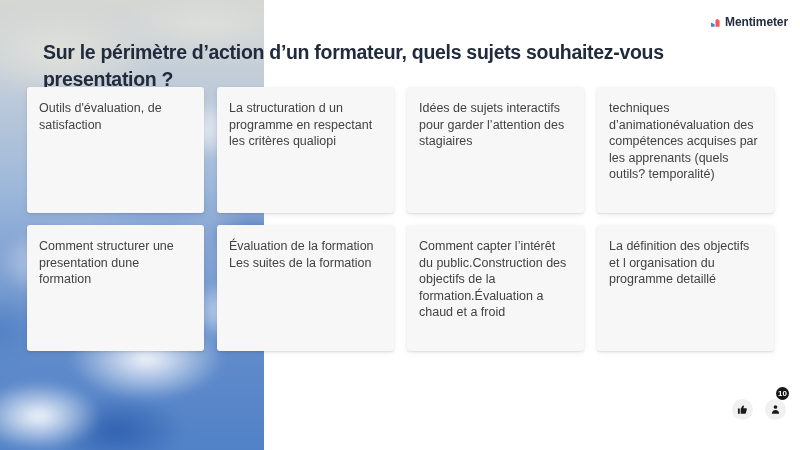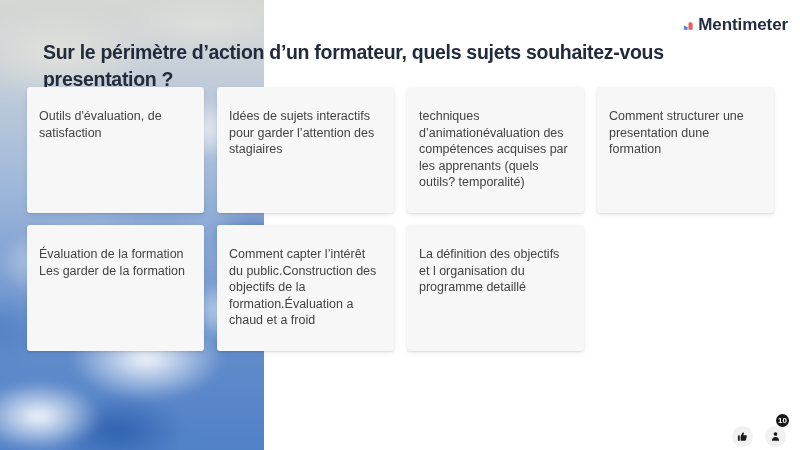--- a/index.html
+++ b/index.html
@@ -29,33 +29,33 @@
   
   .title{
     position:absolute;left:27px;top:26px;z-index:2;
     font-size:19.5px;font-weight:600;letter-spacing:-0.3px;line-height:27px;
     color:#212b3b;
   }
   .title span{display:block;white-space:nowrap;margin-left:16px;}
   
   .logo{position:absolute;top:15px;right:12px;z-index:2;display:flex;align-items:center;gap:4px;}
   .logo-mark{width:11px;height:11px;display:block;}
-  .logo-text{font-size:17px;font-weight:700;color:#232d41;letter-spacing:-0.1px;}
+  .logo-text{font-size:12px;font-weight:700;color:#232d41;letter-spacing:-0.1px;}
   
   .grid{
     position:absolute;left:27px;top:87px;z-index:2;
     display:grid;grid-template-columns:repeat(4,177px);grid-auto-rows:126px;gap:12px 13px;
   }
   .card{
     background:#f7f7f7;border-radius:3px;box-sizing:border-box;
-    padding:21px 12px;box-shadow:0 1px 2px rgba(0,0,0,.10),0 2px 6px rgba(0,0,0,.06);
+    padding:13px 12px;box-shadow:0 1px 2px rgba(0,0,0,.10),0 2px 6px rgba(0,0,0,.06);
     font-size:12.5px;line-height:16.5px;color:#424242;overflow:hidden;
   }
   
-  .reactions{position:absolute;right:14px;bottom:3px;z-index:2;display:flex;gap:12px;justify-content:center;}
+  .reactions{position:absolute;right:14px;bottom:30px;z-index:2;display:flex;gap:12px;justify-content:center;}
   .reaction-btn{
     width:21px;height:21px;border-radius:50%;background:#f1f1f1;border:none;padding:0;
     display:flex;align-items:center;justify-content:center;position:relative;cursor:pointer;
   }
   .reaction-btn svg{display:block;}
   .count-badge{
     position:absolute;top:-12px;right:-3px;min-width:13px;height:13px;border-radius:7px;
     background:#161616;color:#ffffff;font-size:8px;font-weight:700;
     display:flex;align-items:center;justify-content:center;padding:0 2px;box-sizing:border-box;
   }
@@ -75,24 +75,25 @@
 <div class="logo">
   <svg class="logo-mark" viewBox="0 0 24 24" aria-hidden="true">
     <path d="M2 21V12l8 4v5z" fill="#4c7de0"></path>
     <path d="M12 21V7l4-3 5 4v13z" fill="#f25959"></path>
   </svg>
   <span class="logo-text">Mentimeter</span>
 </div>
 
 <div class="grid">
   <div class="card">Outils d'évaluation, de satisfaction</div>
+  <div class="card">La structuration d un programme en respectant les critères qualiopi</div>
   <div class="card">Idées de sujets interactifs pour garder l’attention des stagiaires</div>
   <div class="card">techniques d’animationévaluation des compétences acquises par les apprenants (quels outils? temporalité)</div>
   <div class="card">Comment structurer une presentation dune formation</div>
-  <div class="card">Évaluation de la formation Les garder de la formation</div>
+  <div class="card">Évaluation de la formation Les suites de la formation</div>
   <div class="card">Comment capter l’intérêt du public.Construction des objectifs de la formation.Évaluation a chaud et a froid</div>
   <div class="card">La définition des objectifs et l organisation du programme detaillé</div>
 </div>
 
 <div class="reactions">
   <button class="reaction-btn">
     <svg width="11" height="11" viewBox="0 0 24 24" aria-hidden="true">
       <path fill="#1a1a1a" d="M2 10h4v11H2zM8 21h9.4c1 0 1.9-.7 2.1-1.6l1.9-7.8c.3-1.1-.6-2.1-1.7-2.1H14l1.1-4.6c.2-1-.5-1.9-1.5-1.9-.6 0-1.1.3-1.4.8L8 10.3z"></path>
     </svg>
   </button>

